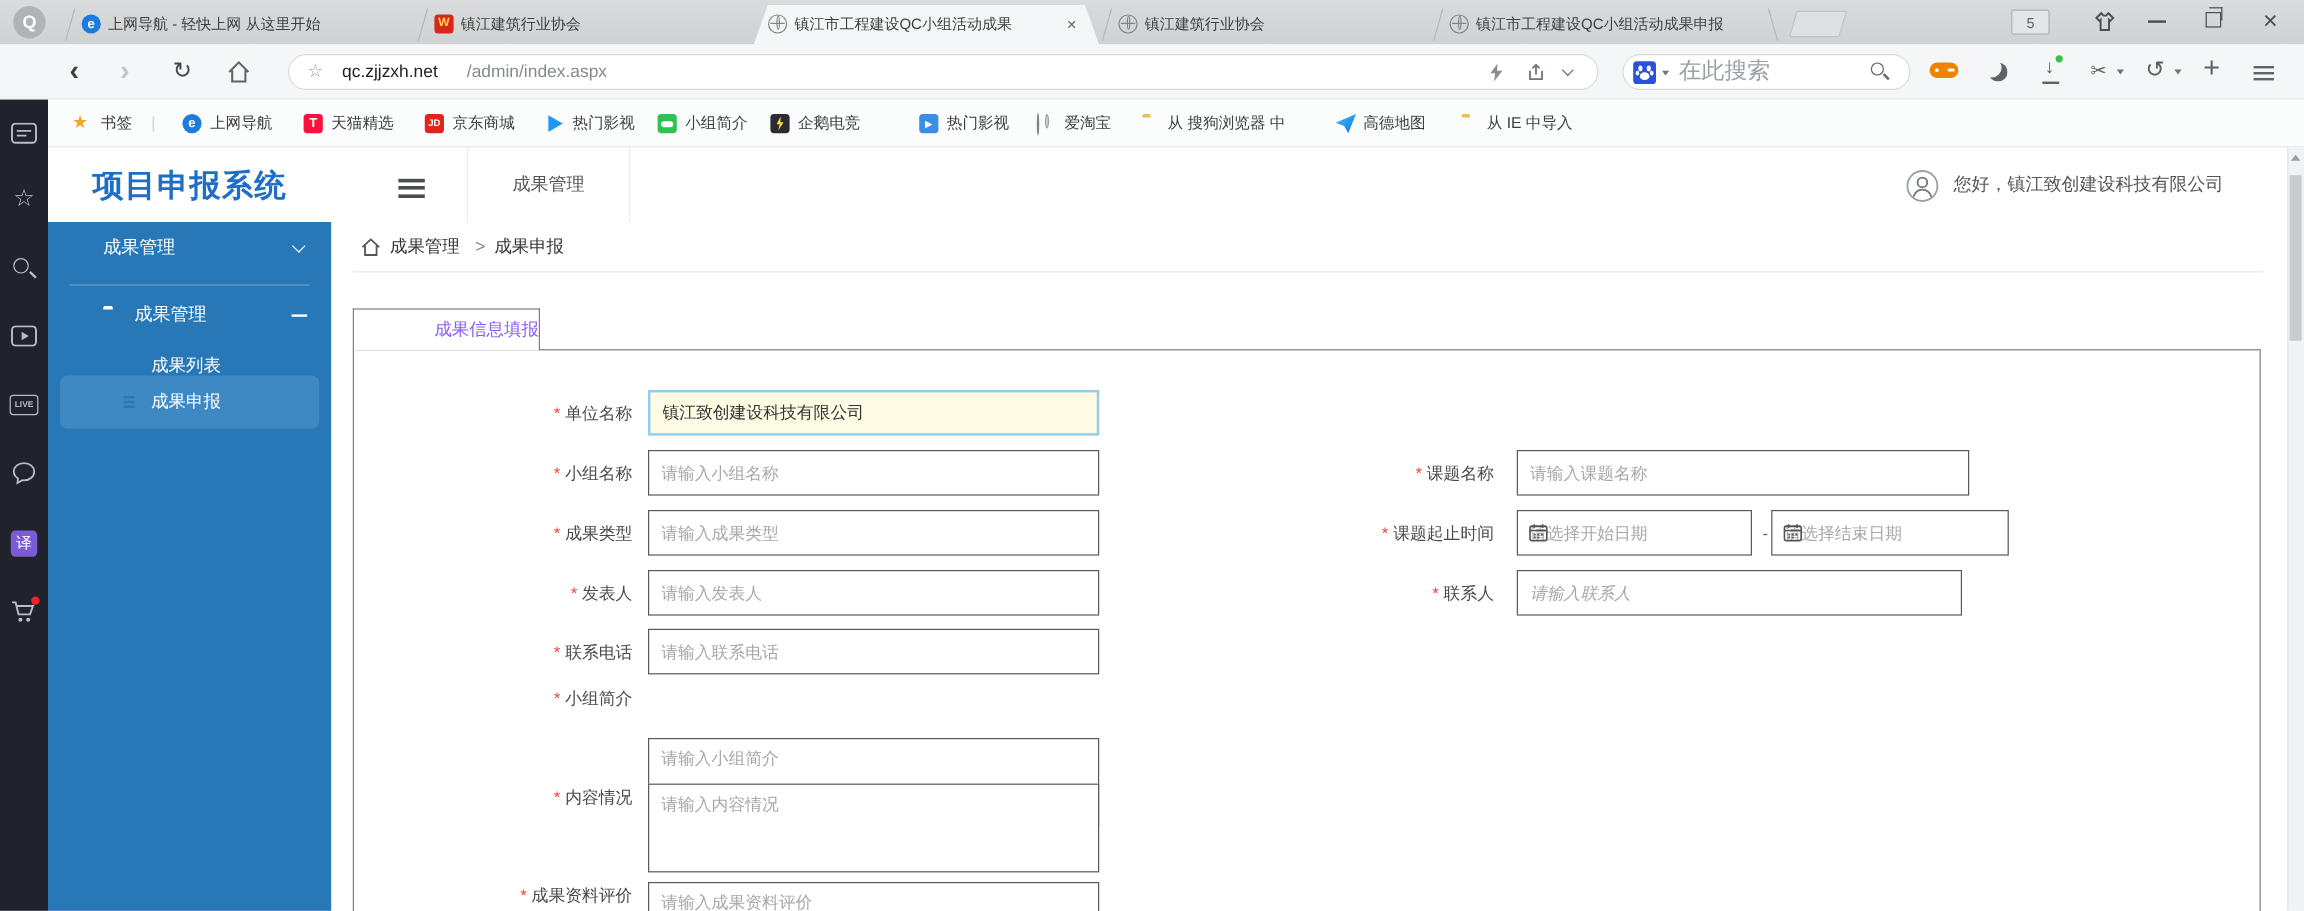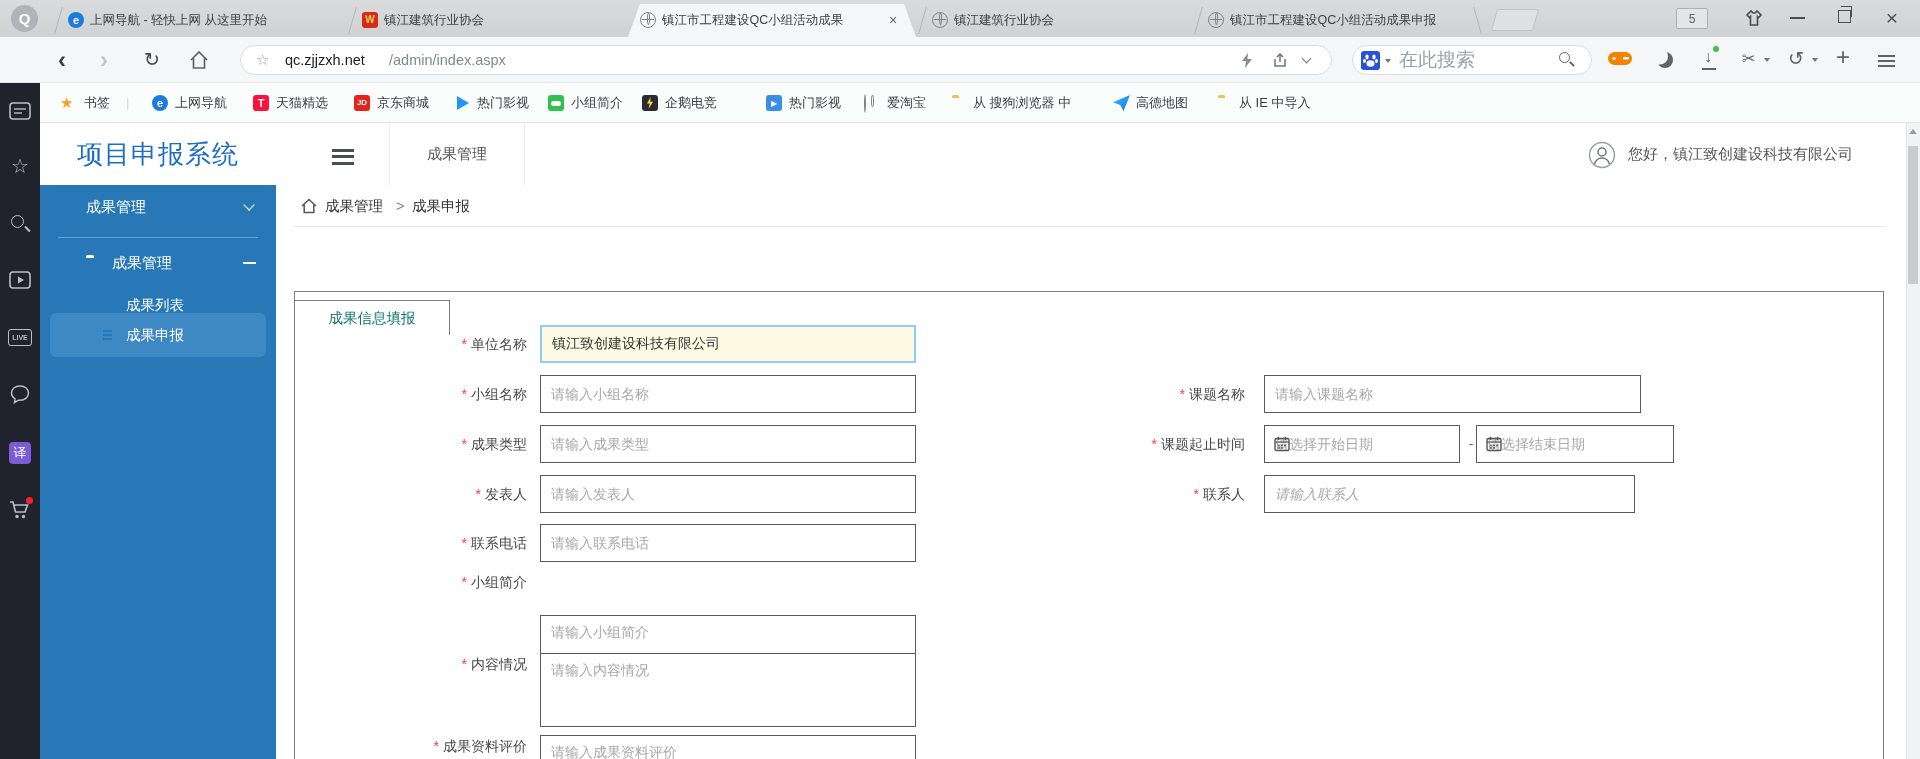--- a/index.html
+++ b/index.html
@@ -40,21 +40,21 @@
   #sidebar { left:40px; top:185px; width:236px; height:574px; background:#2878b8; color:#fff; }
   .sbi { left:0; width:236px; font-size:15px; color:#fff; }
   .doc { width:15px; height:17px; background:#fff; border-radius:2px; position:relative; }
   .doc i { position:absolute; left:3px; height:2px; width:9px; background:#2878b8; }
   .wfolder { width:17px; height:12px; background:#fff; border-radius:1.5px; position:relative; }
   .wfolder:before { content:""; position:absolute; left:0; top:-3px; width:8px; height:3px; background:#fff; border-radius:1.5px 1.5px 0 0; }
   .wchev { width:8px; height:8px; border-right:1.6px solid #fff; border-bottom:1.6px solid #fff; transform:rotate(45deg); }
   
   .crumbtxt { font-size:14.5px; color:#333; line-height:42px; }
   #panel { left:294px; top:291px; width:1590px; height:500px; border:1px solid #7d7d7d; background:#fff; }
-  #formtab { left:294px; top:257px; width:156px; height:35px; background:#fff; border:1px solid #7d7d7d; border-bottom:none; color:#0f766e; font-size:14.5px; text-align:center; line-height:34px; z-index:3;margin-top:43px; }
+  #formtab { left:294px; top:257px; width:156px; height:35px; background:#fff; border:1px solid #7d7d7d; border-bottom:none; color:#8b5cf6; font-size:14.5px; text-align:right; line-height:34px; z-index:3; }
   .flabel { height:38px; line-height:38px; font-size:14px; color:#4a4a4a; text-align:right; white-space:nowrap; }
   .req { color:#f53f3f; margin-right:4px; }
   .finput { height:38px; border:1px solid #595959; background:#fff; font-size:14px; color:#333; padding:0 10px; font-family:inherit; outline:none; }
   .farea { border:1px solid #595959; background:#fff; font-size:14px; color:#333; padding:8px 10px; font-family:inherit; resize:none; outline:none; }
   .finput::placeholder,.farea::placeholder { color:#a8a8a8; }
   .finput.focused { background:#fdfbe3; border:2px solid #8fcdf3; }
   .dinput { }
   .calsvg { position:absolute; left:10px; top:11px; }
   
   #sbtrack { left:1906px; top:123px; width:14px; height:636px; background:#f1f2f3; border-left:1px solid #e3e4e5; }
@@ -264,21 +264,21 @@
     <svg width="22" height="20" viewBox="0 0 22 20" style="margin:10px 0 0 9px;">
         <path d="M1 2 L4 2 L6.5 12 L16 12 L18.5 5 L5 5" fill="none" stroke="#b9bec6" stroke-width="1.6"></path>
         <circle cx="8" cy="16.5" r="1.7" fill="#b9bec6"></circle>
         <circle cx="14.5" cy="16.5" r="1.7" fill="#b9bec6"></circle>
       </svg>
     <i class="abs" style="left:26px;top:7px;width:7px;height:7px;border-radius:50%;background:#f5222d;"></i>
   </div>
 </div>
 
 <div id="appheader" class="abs">
-  <div class="abs" style="left:0;top:0;width:236px;height:62px;text-align:center;line-height:62px;font-size:26px;font-weight:normal;color:#1e6ec8;letter-spacing:1px;">项目申报系统</div>
+  <div class="abs" style="left:0;top:0;width:236px;height:62px;text-align:center;line-height:62px;font-size:26px;font-weight:bold;color:#1e6ec8;letter-spacing:1px;">项目申报系统</div>
   <div class="abs bars" style="left:292px;top:22px;">
       <i style="width:22px;height:3px;margin:3.5px 0;background:#4a4e52;"></i>
       <i style="width:22px;height:3px;margin:3.5px 0;background:#4a4e52;"></i>
       <i style="width:22px;height:3px;margin:3.5px 0;background:#4a4e52;"></i>
     </div>
   <div class="abs" style="left:349px;top:0;width:136px;height:62px;border-left:1px solid #ececec;border-right:1px solid #ececec;text-align:center;">
     <span style="line-height:62px;font-size:15px;color:#555;">成果管理</span>
   </div>
   <div class="abs" style="left:1548px;top:18px;">
     <svg width="28" height="28" viewBox="0 0 28 28">

